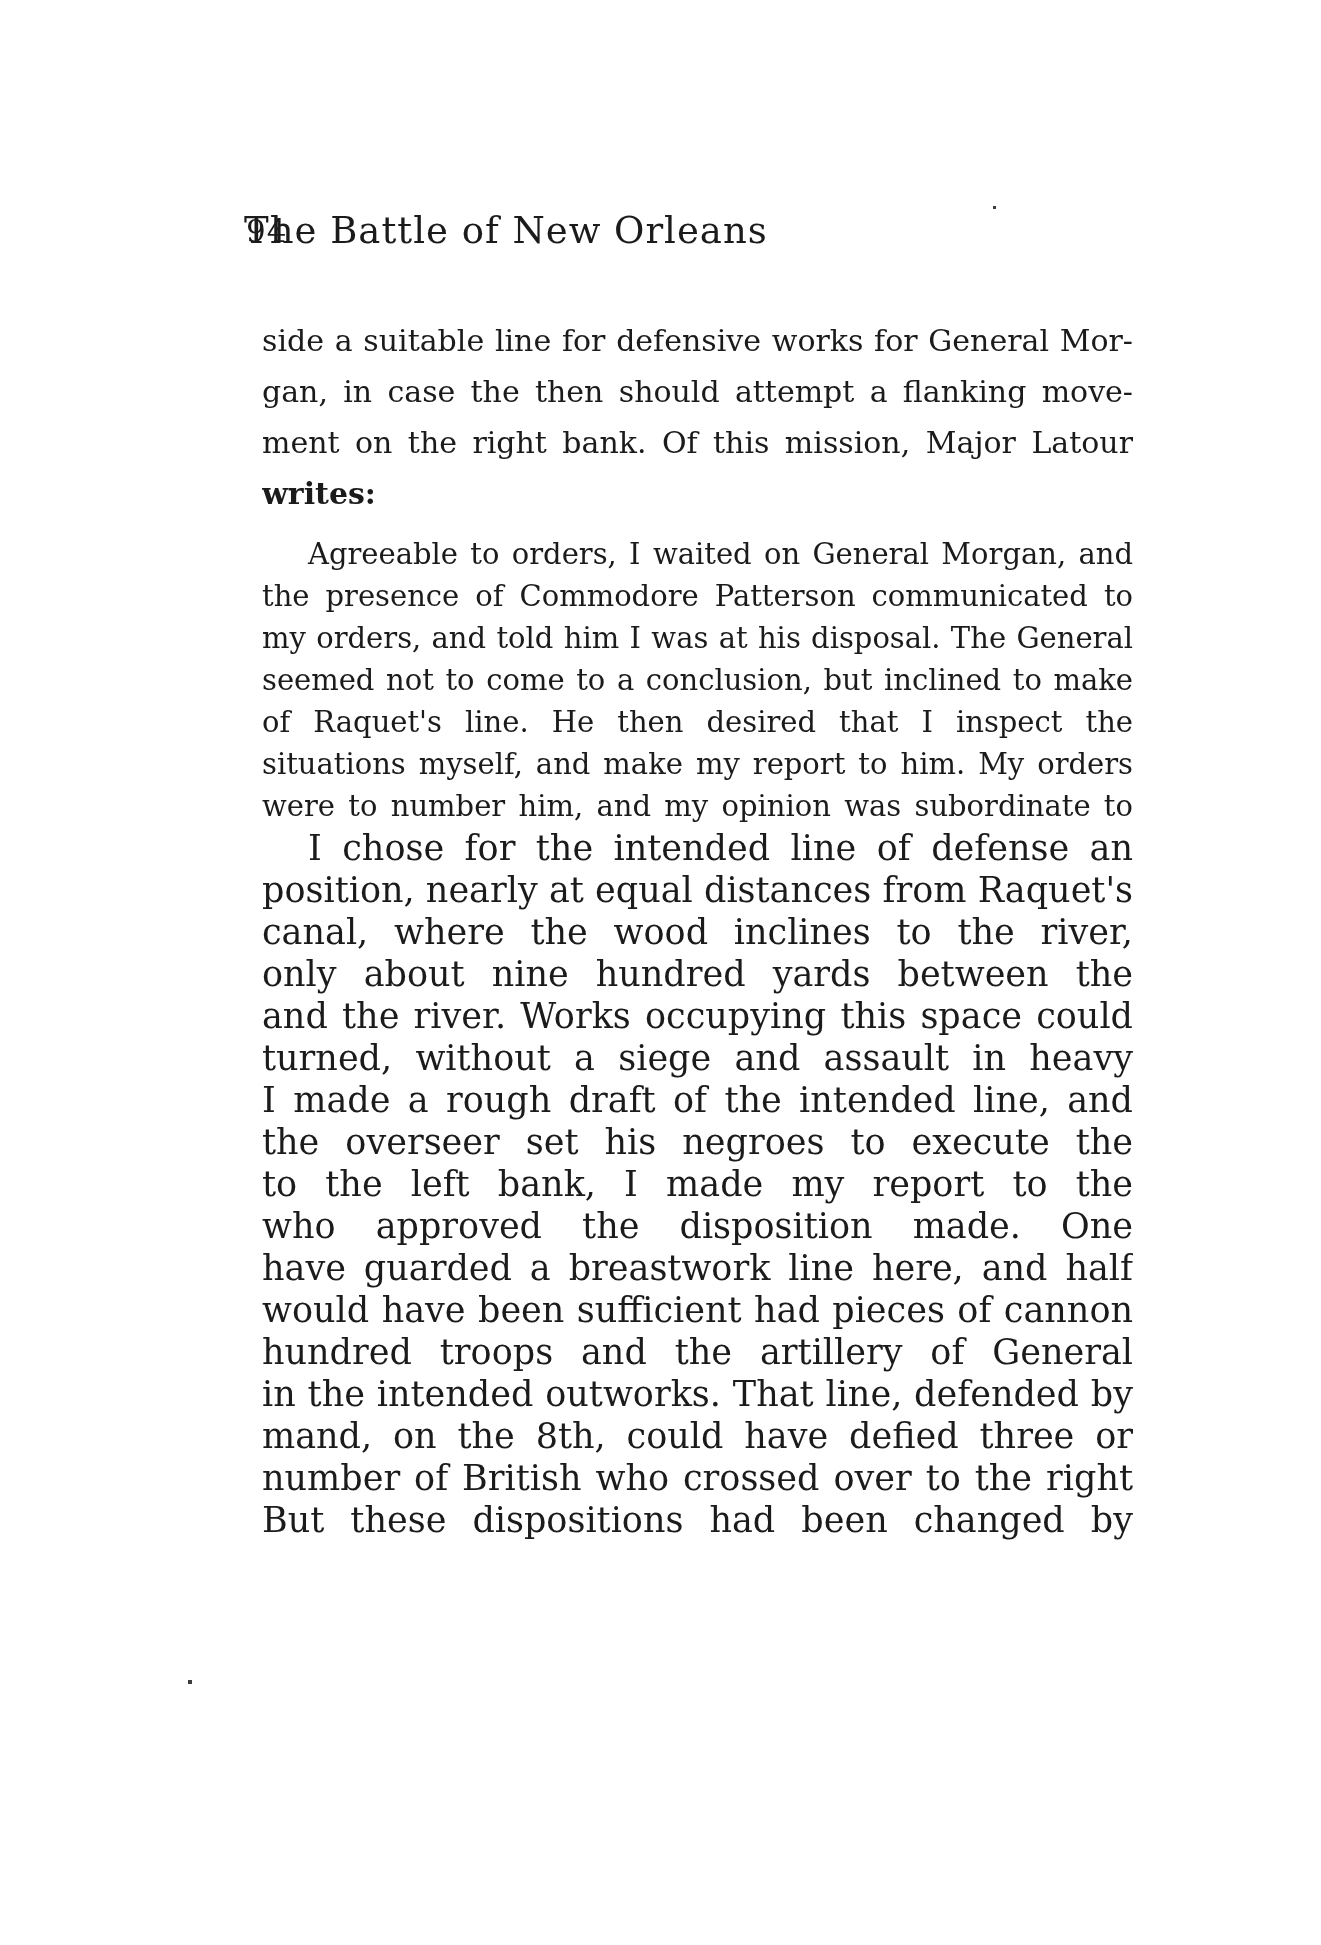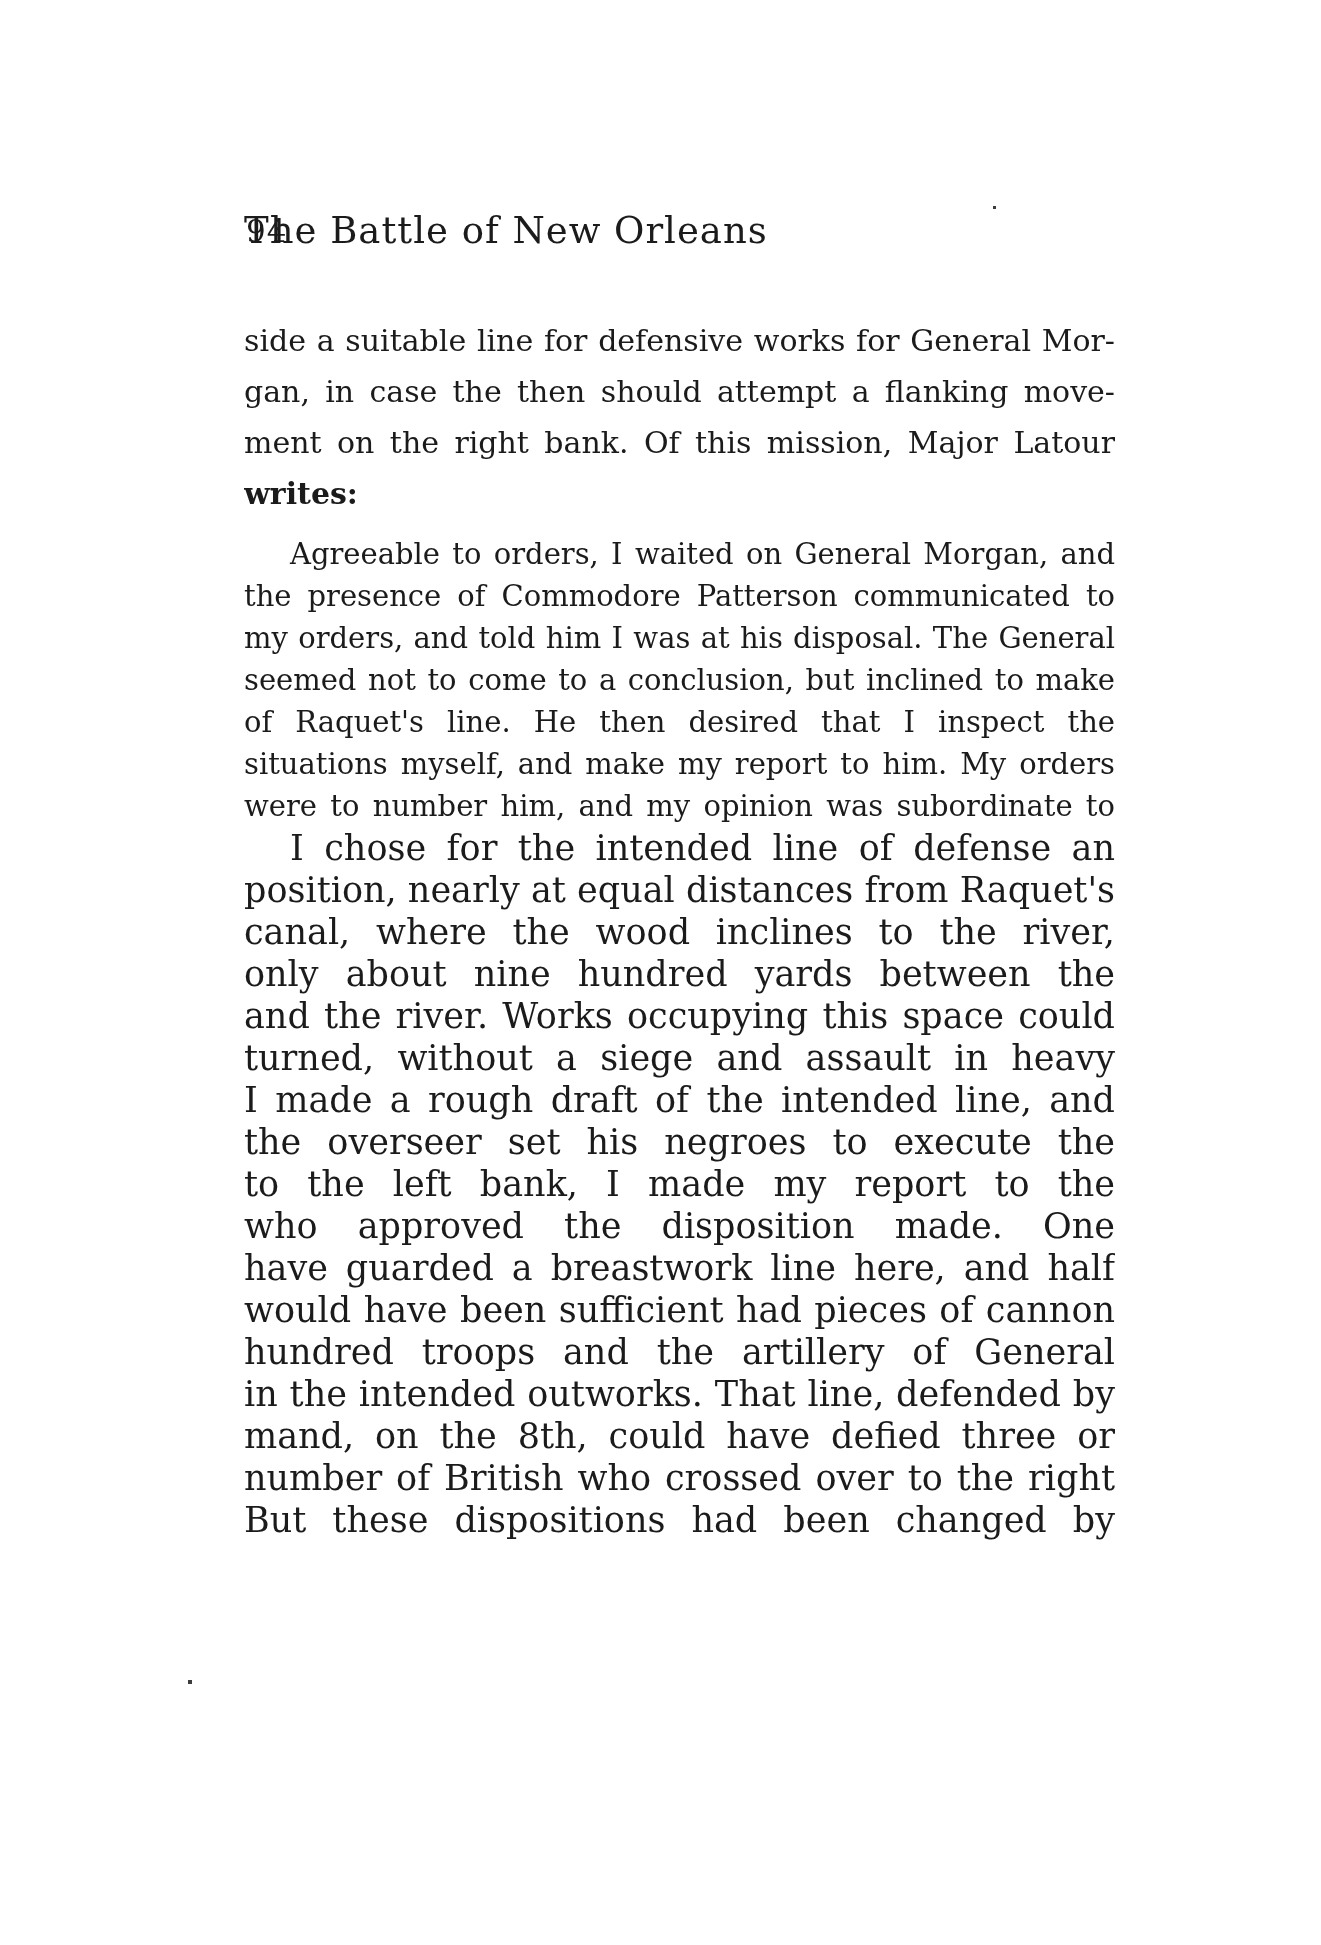--- a/index.html
+++ b/index.html
@@ -40,21 +40,21 @@
   .running-title {
     text-align: left;
     font-size: 37px;
     letter-spacing: 1px;
     white-space: nowrap;
   }
 
   
   .textblock {
     position: absolute;
-    left: 244px;
+    left: 262px;
     width: 871px;
   }
   .intro   { top: 315px; line-height: 51px; font-size: 30px; }
   .quote-a { top: 533px; line-height: 42px; font-size: 29px; }
   .quote-b { top: 827px; line-height: 42px; font-size: 35px; }
 
   
   .tline {
     text-align: justify;
     overflow: hidden;

